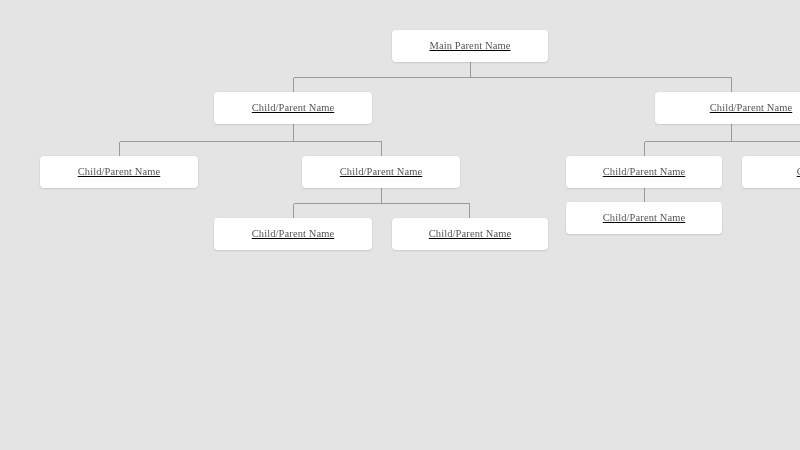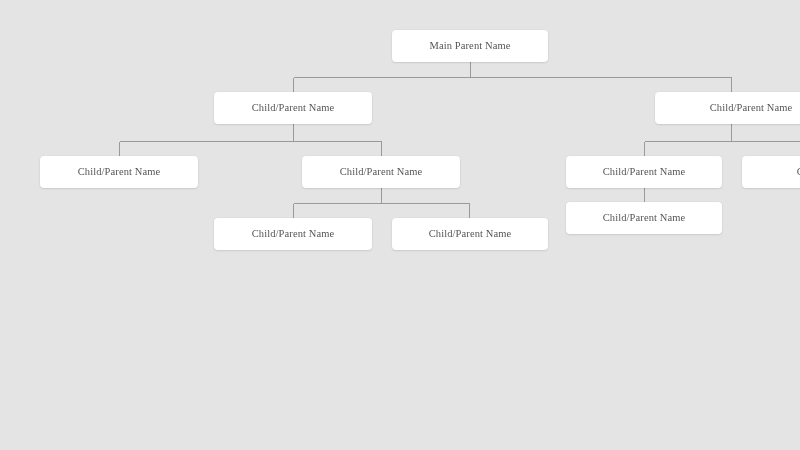--- a/index.html
+++ b/index.html
@@ -31,20 +31,21 @@
   .node-box {
     position: absolute;
     background: #ffffff;
     border-radius: 4px;
     box-shadow: 0 1px 2px rgba(0,0,0,0.10), 0 0 0 0.5px rgba(0,0,0,0.03);
     display: flex;
     align-items: center;
     justify-content: center;
     box-sizing: border-box;
     overflow: hidden;
+    text-decoration: underline;
   }
   .node-label {
     font-family: "Liberation Serif", "DejaVu Serif", serif;
     font-size: 10.5px;
     line-height: 1;
     color: #555555;
     white-space: nowrap;
     letter-spacing: 0.1px;
   }
   .node-clipped .node-label {

